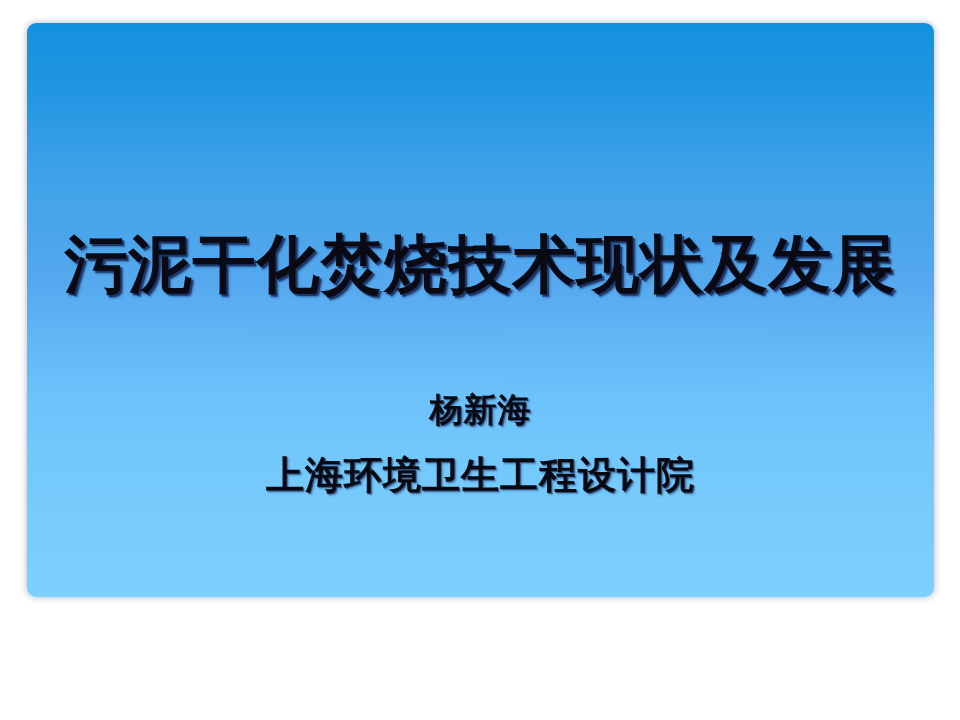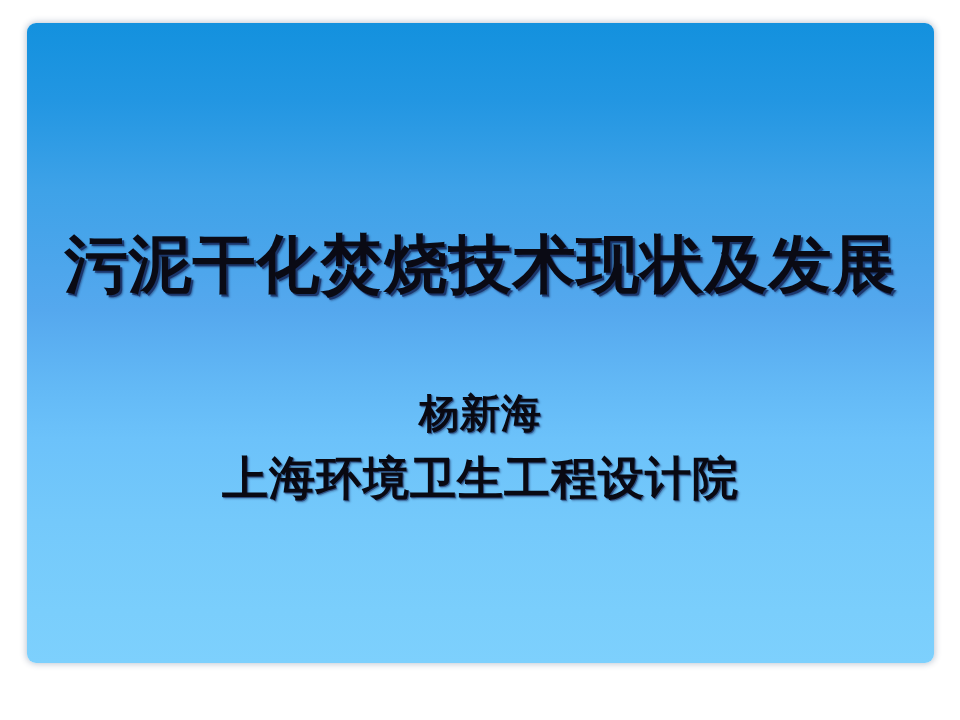--- a/index.html
+++ b/index.html
@@ -22,21 +22,21 @@
     height: 720px;
     background: #ffffff;
   }
 
   
   .slide {
     position: absolute;
     left: 27px;
     top: 23px;
     width: 907px;
-    height: 640px;
+    height: 574px;
     border-radius: 9px;
     background: linear-gradient(
         to bottom,
         #1391de 0%,
         #2296e2 12%,
         #3ea2e8 26%,
         #55a8ee 45%,
         #63b9f6 57%,
         #6cc2fa 65%,
         #74c9fb 78%,
@@ -87,27 +87,27 @@
   .sub-line {
     font-family: "DejaVu Sans", "Liberation Sans", sans-serif;
     font-weight: bold;
     color: #090912;
     white-space: nowrap;
     text-shadow:
       1px 1px 0 rgba(22, 36, 88, 0.60),
       2px 2px 2px rgba(18, 30, 75, 0.35);
   }
   .sub-author {
-    font-size: 40px;
+    font-size: 33px;
     line-height: 1.0;
     letter-spacing: 1px;
-    margin-bottom: 22px;
+    margin-bottom: 30px;
   }
   .sub-org {
-    font-size: 46px;
+    font-size: 38px;
     line-height: 1.0;
     letter-spacing: 1px;
     margin-bottom: 30px;
   }
   .sub-date {
     font-size: 37px;
     line-height: 1.0;
     letter-spacing: 1px;
   }
 </style>

